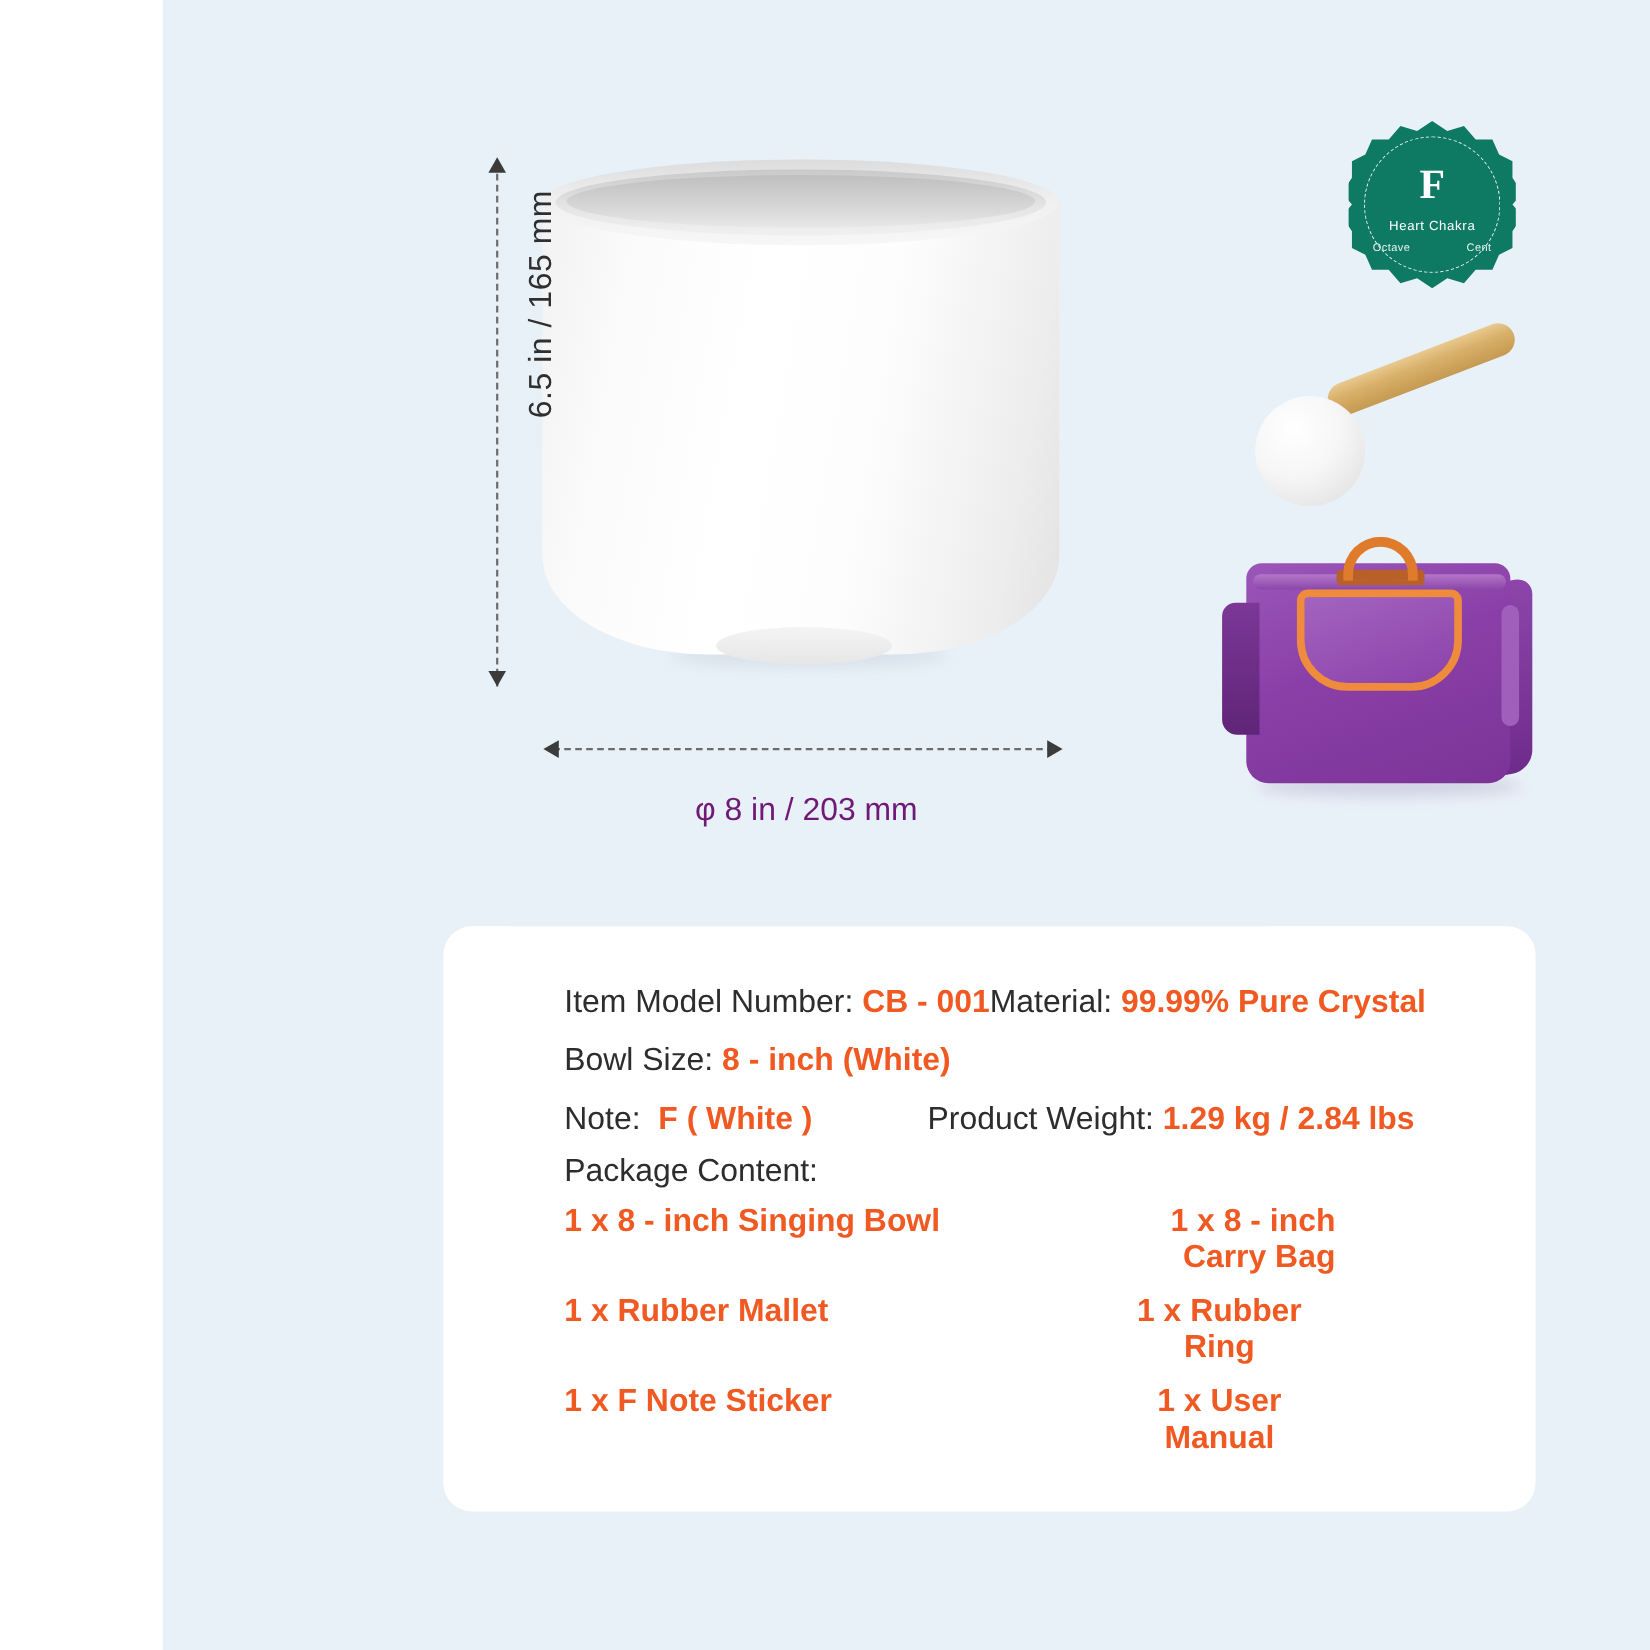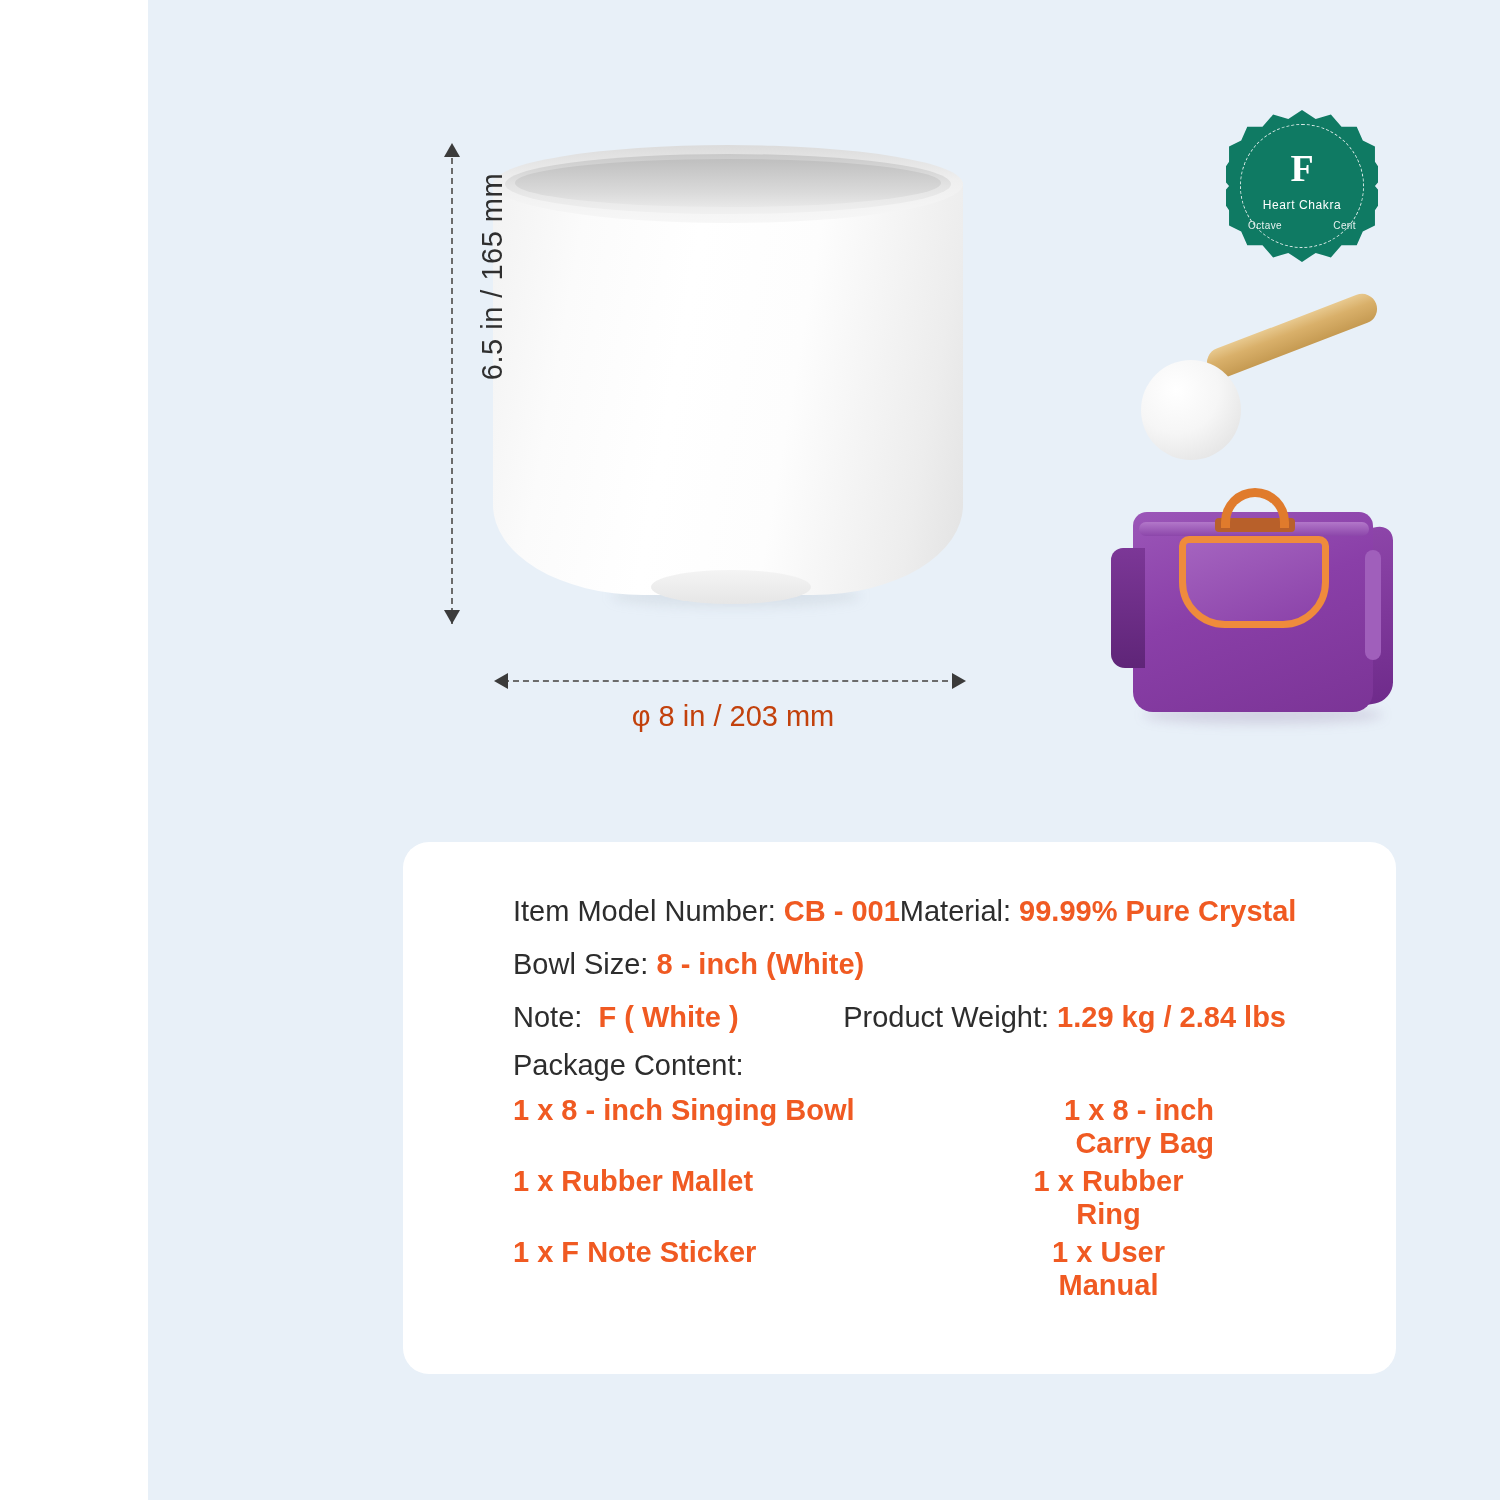--- a/index.html
+++ b/index.html
@@ -109,24 +109,24 @@
     border-right: 14px solid #3b3b3b;
   }
   .arrow-right {
     left: 804px; top: 673px;
     border-top: 8px solid transparent;
     border-bottom: 8px solid transparent;
     border-left: 14px solid #3b3b3b;
   }
   .dim-h-label {
     position: absolute;
-    left: 345px; top: 700px; width: 480px;
+    left: 345px; top: 720px; width: 480px;
     text-align: center;
     font-size: 29px;
-    color: #c2410c;
+    color: #701a75;
   }
 
   
   .badge {
     position: absolute;
     left: 1078px; top: 110px; width: 152px; height: 152px;
   }
   .badge-star {
     position: absolute; inset: 0;
     background: #0f7a63;
@@ -275,21 +275,21 @@
   .lbl { color: #2d2d2d; white-space: pre; }
   .val {
     color: #f05a22;
     font-weight: bold;
     white-space: pre;
   }
   .pkg-title { font-size: 29px; color: #2d2d2d; margin-top: 10px; margin-bottom: 12px; }
   .pkg-grid {
     display: grid;
     grid-template-columns: 490px 1fr;
-    row-gap: 5px;
+    row-gap: 16px;
   }
   .pkg-item {
     color: #f05a22;
     font-weight: bold;
     font-size: 29px;
   }
   .pkg-right { text-align: center; padding-right: 72px; }
   .pkg-right-first { text-align: right; padding-right: 72px; }
 </style>
 </head>

